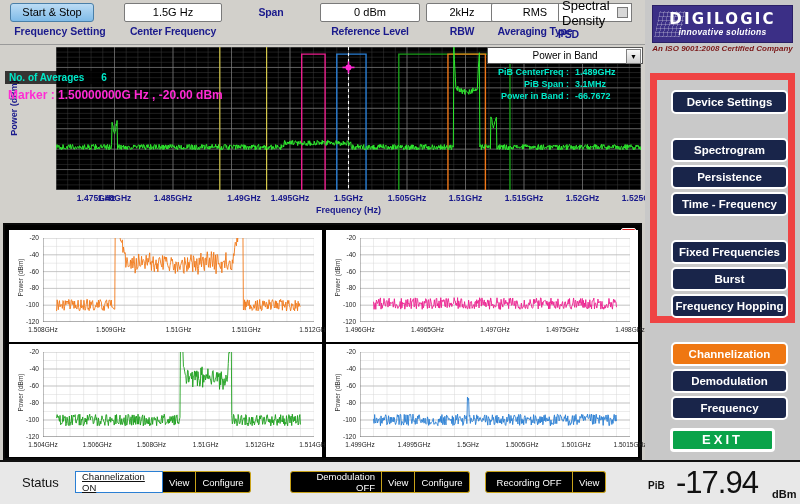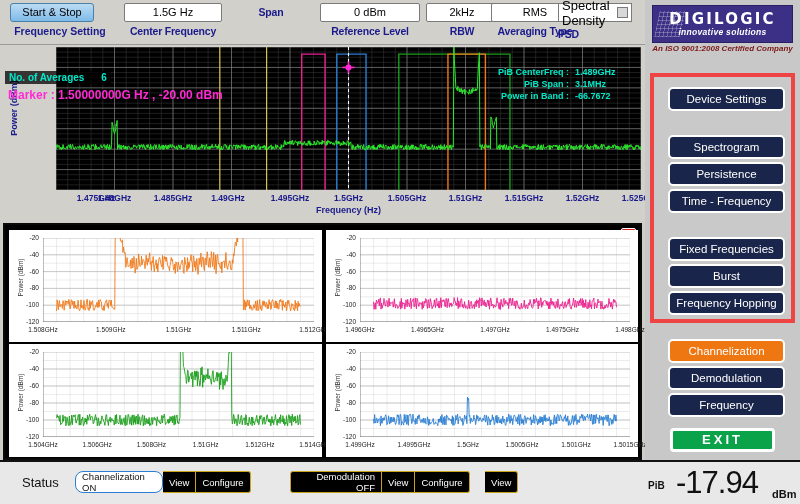--- a/index.html
+++ b/index.html
@@ -161,21 +161,21 @@
       repeating-linear-gradient(90deg, rgba(255,255,255,.25) 0 1px, transparent 1px 4px);
     transform: skewX(-12deg);
   }
   #iso-line {
     position: absolute; left: 7px; top: 44px; width: 141px;
     text-align: center; font-size: 8px; font-weight: bold;
     color: #7a1616; font-style: italic;
   }
   #nav-frame {
     position: absolute; left: 5px; top: 73px; width: 145px; height: 250px;
-    background: #c9c9c9; border: 4px solid #ef4444;
+    background: #c9c9c9; border: 7px solid #ef4444; font-weight: bold;
   }
   .nav-btn {
     position: absolute; left: 14px; width: 117px; height: 24px;
     background: #19254a; border: 2px solid #ffffff; border-radius: 5px;
     color: #ffffff; font-size: 11.5px; text-align: center; line-height: 20px;
     cursor: pointer;
   }
   .nav-btn.active { background: #ef7712; border-color:#ffffff; color: #fff; }
   #exit-btn {
     position: absolute; left: 25px; top: 428px; width: 105px; height: 24px;
@@ -193,21 +193,21 @@
     position: absolute; left: 22px; top: 13px;
     font-size: 13px; color: #111;
   }
   .status-group { position: absolute; top: 9px; height: 22px; display: flex; }
   .sg-main {
     background: #000; color: #fff; font-size: 9.5px;
     border: 1.5px solid #c8a219; border-radius: 3px 0 0 3px;
     display: flex; align-items: center; justify-content: center;
     padding: 0 6px; cursor: pointer;
   }
-  .sg-main.hl { background:#fff; color:#111; border-color:#2a7fd4; border-radius:8px;}
+  .sg-main.hl { background:#fff; color:#111; border-color:#2a7fd4; border-radius:0;text-decoration:underline;}
   .sg-btn {
     background: #000; color: #fff; font-size: 9.5px;
     border: 1.5px solid #c8a219; border-left: none;
     display: flex; align-items: center; justify-content: center;
     padding: 0 6px; cursor: pointer;
   }
   .sg-btn:last-child { border-radius: 0 3px 3px 0; }
   #pib-label {
     position: absolute; left: 648px; top: 18px;
     font-size: 10px; font-weight: bold; color: #111;
@@ -392,37 +392,41 @@
          <line x1="292.5" y1="14.428571428571427" x2="292.5" y2="26.428571428571427"></line>
          <circle cx="292.5" cy="20.428571428571427" r="2.2" fill="#ff2ad4"></circle>
           </g>
         </g>
     </svg>
 
     <div id="spec-xtick-host">
         <div class="spec-xtick" style="left: 56px; margin-left: 40px;">1.475GHz</div>
         <div class="spec-xtick" style="left: 114.5px;">1.48GHz</div>
         <div class="spec-xtick" style="left: 173px;">1.485GHz</div>
-        <div class="spec-xtick" style="left: 228px;">1.49GHz</div>
+        <div class="spec-xtick" style="left: 244px;">1.49GHz</div>
         <div class="spec-xtick" style="left: 290px;">1.495GHz</div>
         <div class="spec-xtick" style="left: 348.5px;">1.5GHz</div>
         <div class="spec-xtick" style="left: 407px;">1.505GHz</div>
         <div class="spec-xtick" style="left: 465.5px;">1.51GHz</div>
         <div class="spec-xtick" style="left: 524px;">1.515GHz</div>
         <div class="spec-xtick" style="left: 582.5px;">1.52GHz</div>
         <div class="spec-xtick" style="left: 641px;">1.525GHz</div>
       </div>
     <div id="spec-xlabel">Frequency (Hz)</div>
 
     <div id="avg-box">
       <span>No. of Averages</span>
       <span class="num">6</span>
     </div>
     <div id="marker-box">Marker : 1.50000000G Hz   ,  -20.00 dBm</div>
 
+    <div id="pib-select">
+      <span>Power in Band</span>
+      <span class="dropdown-arrow">▼</span>
+    </div>
 
     <div id="pib-panel">
       <div class="pib-row">
         <span class="pib-key">PiB CenterFreq :</span>
         <span class="pib-val">1.489GHz</span>
       </div>
       <div class="pib-row">
         <span class="pib-key">PiB Span :</span>
         <span class="pib-val">3.1MHz</span>
       </div>
@@ -726,20 +730,21 @@
           <div class="sg-main hl" style="width: 88px;">Channelization ON</div>
           <div class="sg-btn">View</div>
           <div class="sg-btn">Configure</div>
         </div>
         <div class="status-group" style="left: 290px; text-align: right;">
           <div class="sg-main" style="width: 92px;">Demodulation OFF</div>
           <div class="sg-btn">View</div>
           <div class="sg-btn">Configure</div>
         </div>
         <div class="status-group" style="left: 485px;">
+          <div class="sg-main" style="width: 88px;">Recording OFF</div>
           <div class="sg-btn">View</div>
         </div>
       </div>
     <div id="pib-label">PiB</div>
     <div id="pib-value">-17.94</div>
     <div id="pib-unit">dBm</div>
   </div>
 </div>
 
 </body></html>

